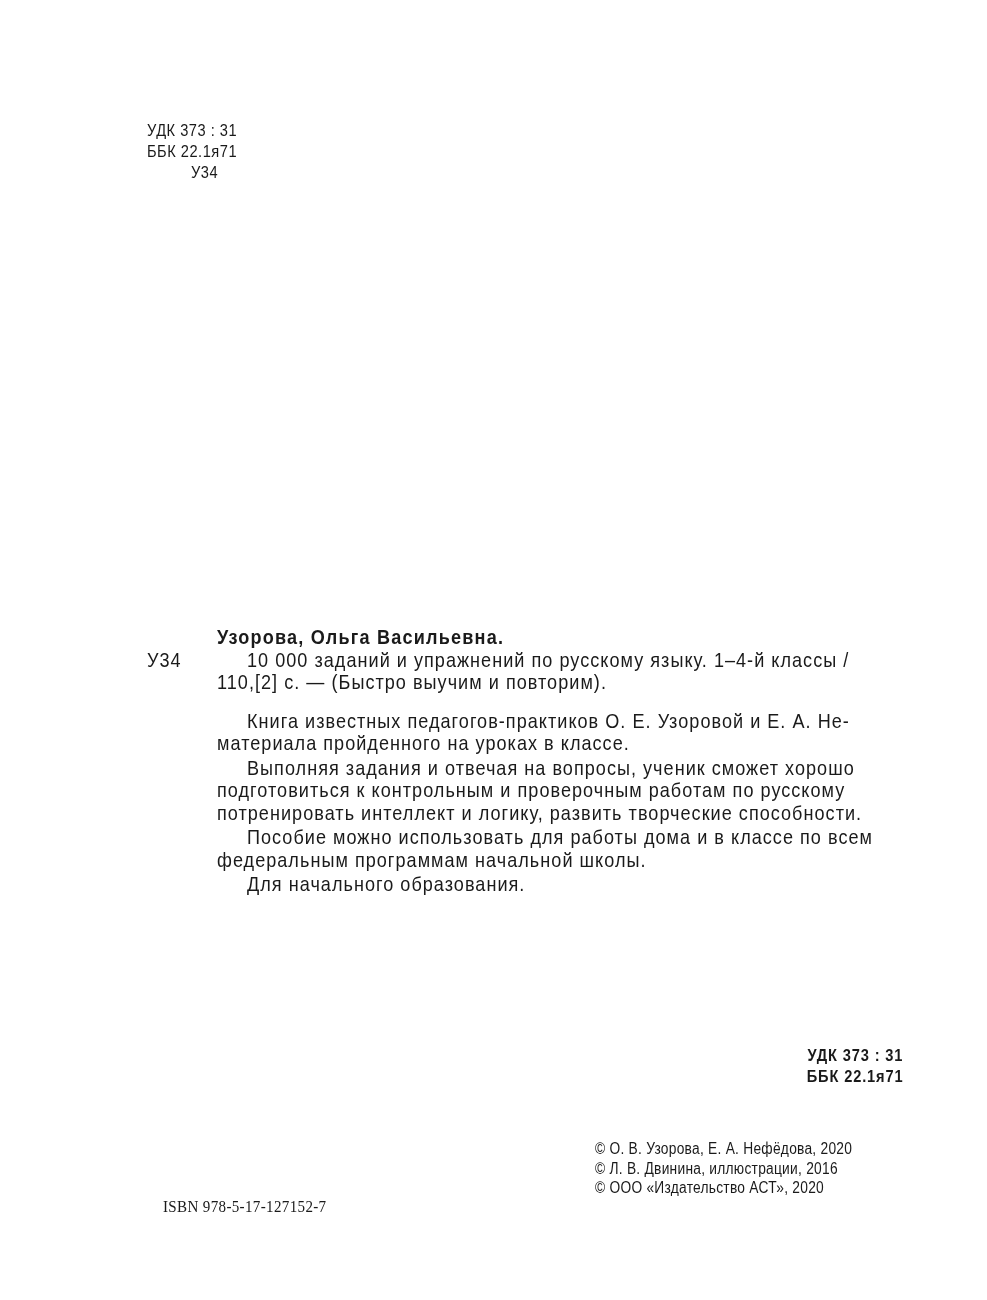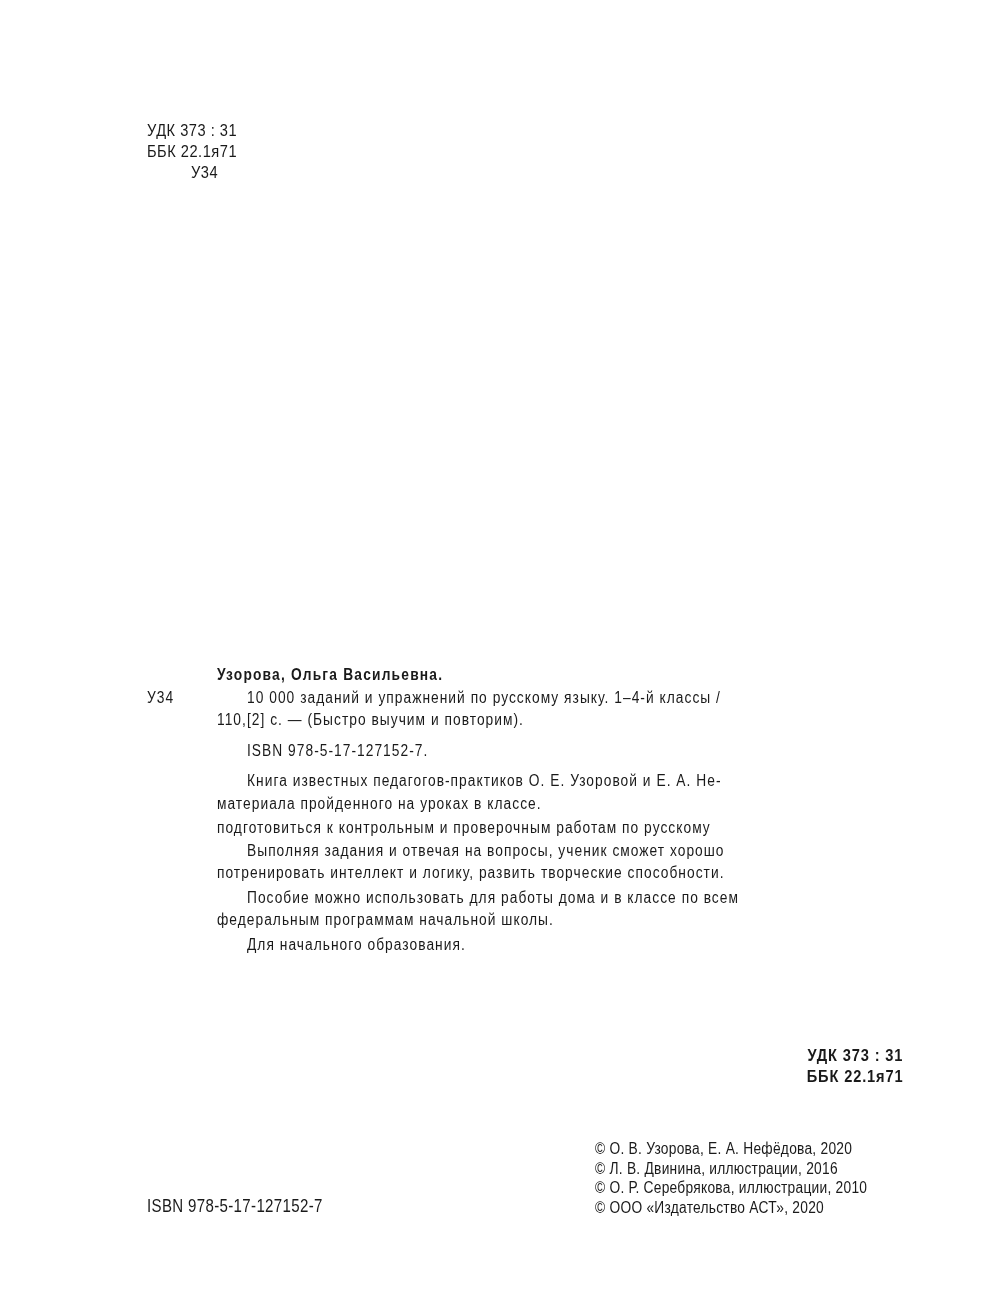--- a/index.html
+++ b/index.html
@@ -30,23 +30,23 @@
       font-size: 17px;
       line-height: 21px;
       letter-spacing: 0.6px;
     }
     .top-codes .line { display: block; height: 21px; }
     .top-codes .author-mark { padding-left: 44px; }
 
     
     .record {
       left: 118px;
-      top: 664px;
+      top: 626px;
       width: 788px;
-      font-size: 16px;
+      font-size: 21px;
       line-height: 22.5px;
       letter-spacing: 1.2px;
     }
     .row {
       position: relative;
       height: 22.5px;
       white-space: nowrap;
     }
     .row .txt {
       position: absolute;
@@ -71,25 +71,26 @@
       font-size: 17px;
       line-height: 21px;
       font-weight: bold;
       letter-spacing: 1px;
       text-align: right;
     }
     .bottom-codes div { height: 21px; }
 
     
     .footer-isbn {
-      left: 118px;
+      left: 134px;
       top: 1196px;
       font-size: 17.5px;
       line-height: 20px;
       letter-spacing: 0.4px;
+      font-family: Liberation Serif, serif;
     }
 
     
     .copyrights {
       left: 566px;
       top: 1139px;
       font-size: 16px;
       line-height: 19.5px;
       letter-spacing: 0.3px;
     }
@@ -109,38 +110,35 @@
     <span class="txt cond author-heading">Узорова, Ольга Васильевна.</span>
   </div>
   <div class="row">
     <span class="side-mark cond">У34</span>
     <span class="txt indent cond">10 000 заданий и упражнений по русскому языку. 1–4-й классы /</span>
   </div>
   <div class="row">
     <span class="txt cond">110,[2] с. — (Быстро выучим и повторим).</span>
   </div>
   <div class="gap"></div>
-  <div class="row">
-    <span class="txt indent cond">ISBN 978-5-17-127152-7.</span>
-  </div>
   <div class="gap"></div>
 
   <div class="row">
     <span class="txt indent cond">Книга известных педагогов-практиков О. Е. Узоровой и Е. А. Не-</span>
   </div>
   <div class="row">
     <span class="txt cond">материала пройденного на уроках в классе.</span>
   </div>
   <div class="gap" style="height:2px"></div>
 
   <div class="row">
-    <span class="txt cond">подготовиться к контрольным и проверочным работам по русскому</span>
+    <span class="txt indent cond">Выполняя задания и отвечая на вопросы, ученик сможет хорошо</span>
   </div>
   <div class="row">
-    <span class="txt indent cond">Выполняя задания и отвечая на вопросы, ученик сможет хорошо</span>
+    <span class="txt cond">подготовиться к контрольным и проверочным работам по русскому</span>
   </div>
   <div class="row">
     <span class="txt cond">потренировать интеллект и логику, развить творческие способности.</span>
   </div>
   <div class="gap" style="height:2px"></div>
 
   <div class="row">
     <span class="txt indent cond">Пособие можно использовать для работы дома и в классе по всем</span>
   </div>
   <div class="row">
@@ -158,15 +156,14 @@
   <div><span class="cond" style="transform-origin:right top">ББК 22.1я71</span></div>
 </div>
 
 <div class="abs footer-isbn">
   <span class="cond">ISBN 978-5-17-127152-7</span>
 </div>
 
 <div class="abs copyrights">
   <div><span class="cond">© О. В. Узорова, Е. А. Нефёдова, 2020</span></div>
   <div><span class="cond">© Л. В. Двинина, иллюстрации, 2016</span></div>
-  <div><span class="cond">© О. Р. Серебрякова, иллюстрации, 2010</span></div>
   <div><span class="cond">© ООО «Издательство АСТ», 2020</span></div>
 </div>
 
 </body></html>

